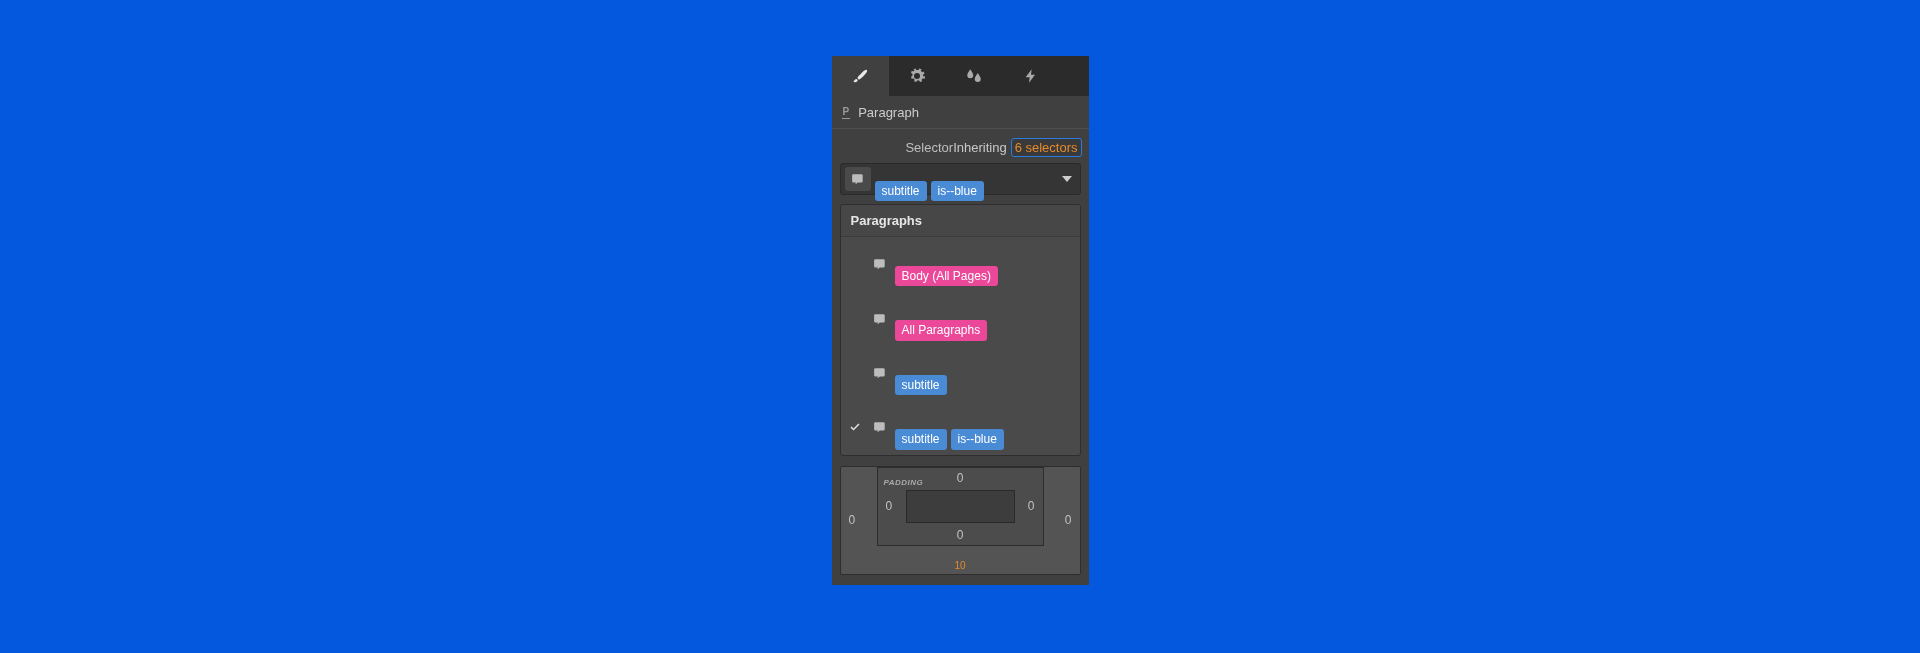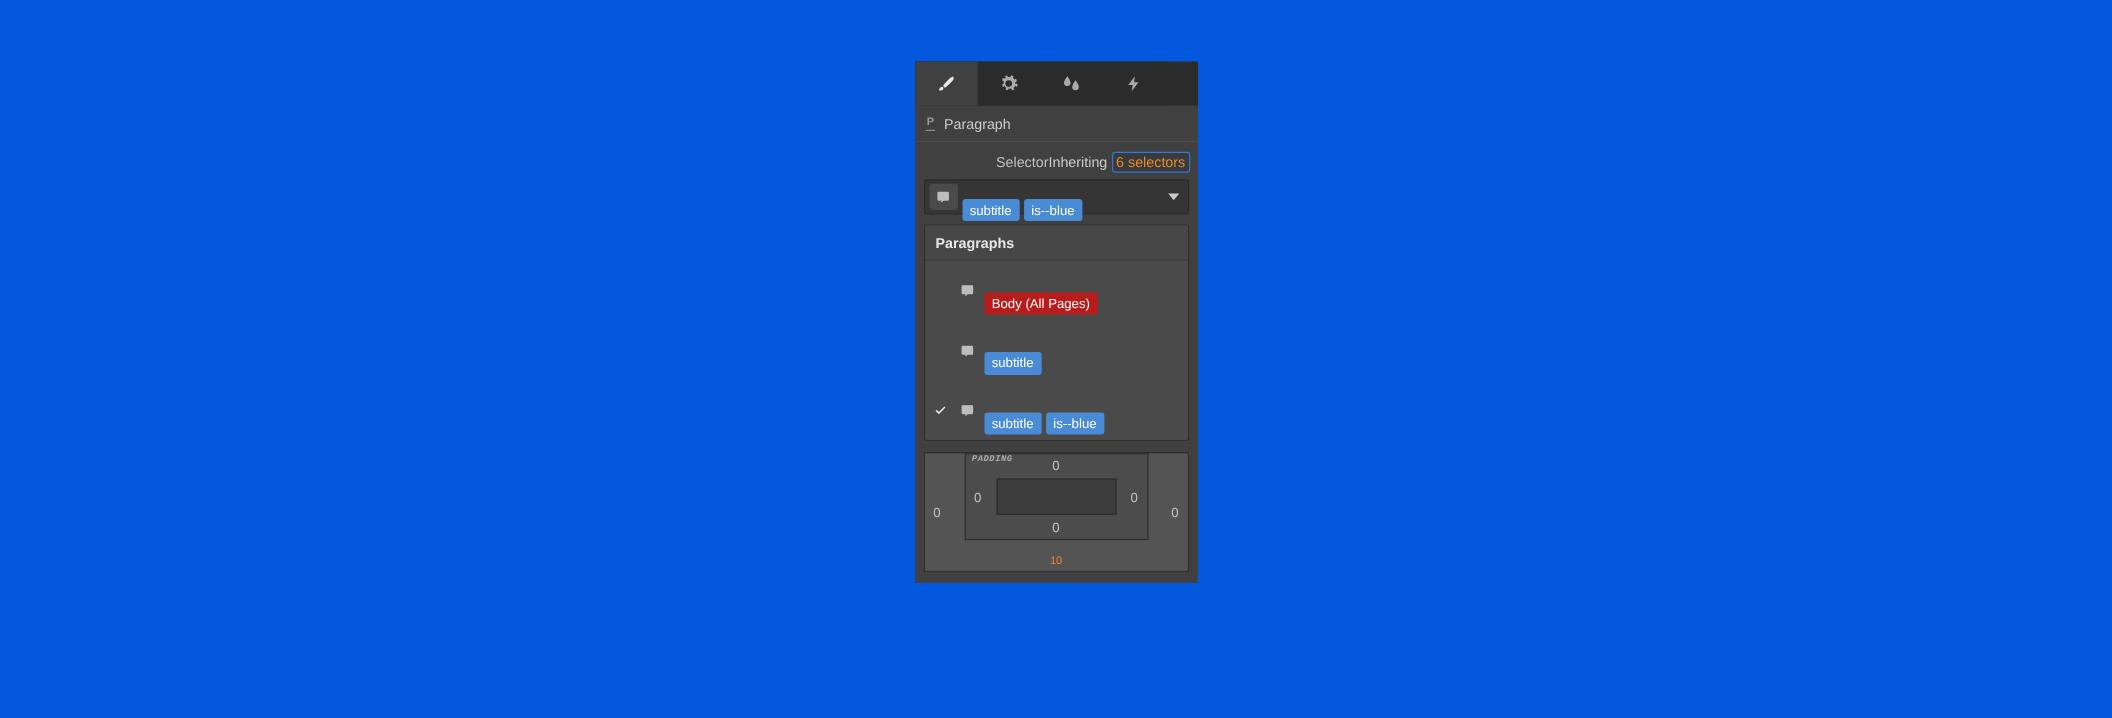--- a/index.html
+++ b/index.html
@@ -107,21 +107,21 @@
   .selector-tags { display: flex; gap: 4px; }
   .tag {
     padding: 3px 7px;
     border-radius: 3px;
     font-size: 12px;
     color: #ffffff;
     line-height: 1.2;
     margin-top: 24px;
   }
   .tag-blue { background: #4a8bd6; }
-  .tag-pink { background: #b91c1c; }
+  .tag-pink { background: #ec4899; }
   .dropdown-arrow {
     position: absolute;
     right: 8px;
     top: 50%;
     transform: translateY(-50%);
     width: 0; height: 0;
     border-left: 5px solid transparent;
     border-right: 5px solid transparent;
     border-top: 6px solid #cccccc;
     cursor: pointer;
@@ -198,21 +198,21 @@
 
   .padding-box {
     position: absolute;
     top: 0px;
     bottom: 28px;
     left: 36px;
     right: 36px;
     background: #4c4c4c;
     border: 1px solid #2c2c2c;
   }
-  .padding-label { top: 0; left: 6px; font-family: Liberation Mono, monospace; }
+  .padding-label { top: 10px; left: 6px; }
   .padding-top, .padding-bottom {
     position: absolute; left: 50%; transform: translateX(-50%);
     color: #c2c2c2; font-size: 12px;
   }
   .padding-top { top: 3px; }
   .padding-bottom { bottom: 3px; }
   .padding-left { position: absolute; left: 8px; top: 50%; transform: translateY(-50%); color: #c2c2c2; font-size: 12px; }
   .padding-right { position: absolute; right: 8px; top: 50%; transform: translateY(-50%); color: #c2c2c2; font-size: 12px; }
   .inner-box {
     position: absolute;
@@ -285,20 +285,32 @@
         <svg viewBox="0 0 24 24">
             <rect class="fg" x="3" y="5" width="16" height="12" rx="1" fill="none" stroke="#bdbdbd" stroke-width="2"></rect>
             <path class="fg" d="M8 20l10-10" stroke="#bdbdbd" stroke-width="2"></path>
           </svg>
       </span>
       <span class="inherit-tags">
           <span class="tag tag-pink">Body (All Pages)</span>
         </span>
     </div>
 
+    <div class="inherit-item">
+      <span class="check-col"></span>
+      <span class="state-col state-icon">
+        <svg viewBox="0 0 24 24">
+            <rect class="fg" x="3" y="5" width="16" height="12" rx="1" fill="none" stroke="#bdbdbd" stroke-width="2"></rect>
+            <path class="fg" d="M8 20l10-10" stroke="#bdbdbd" stroke-width="2"></path>
+          </svg>
+      </span>
+      <span class="inherit-tags">
+          <span class="tag tag-pink">All Paragraphs</span>
+        </span>
+    </div>
 
     <div class="inherit-item">
       <span class="check-col"></span>
       <span class="state-col state-icon">
         <svg viewBox="0 0 24 24">
             <rect class="fg" x="3" y="5" width="16" height="12" rx="1" fill="none" stroke="#bdbdbd" stroke-width="2"></rect>
             <path class="fg" d="M8 20l10-10" stroke="#bdbdbd" stroke-width="2"></path>
           </svg>
       </span>
       <span class="inherit-tags">

